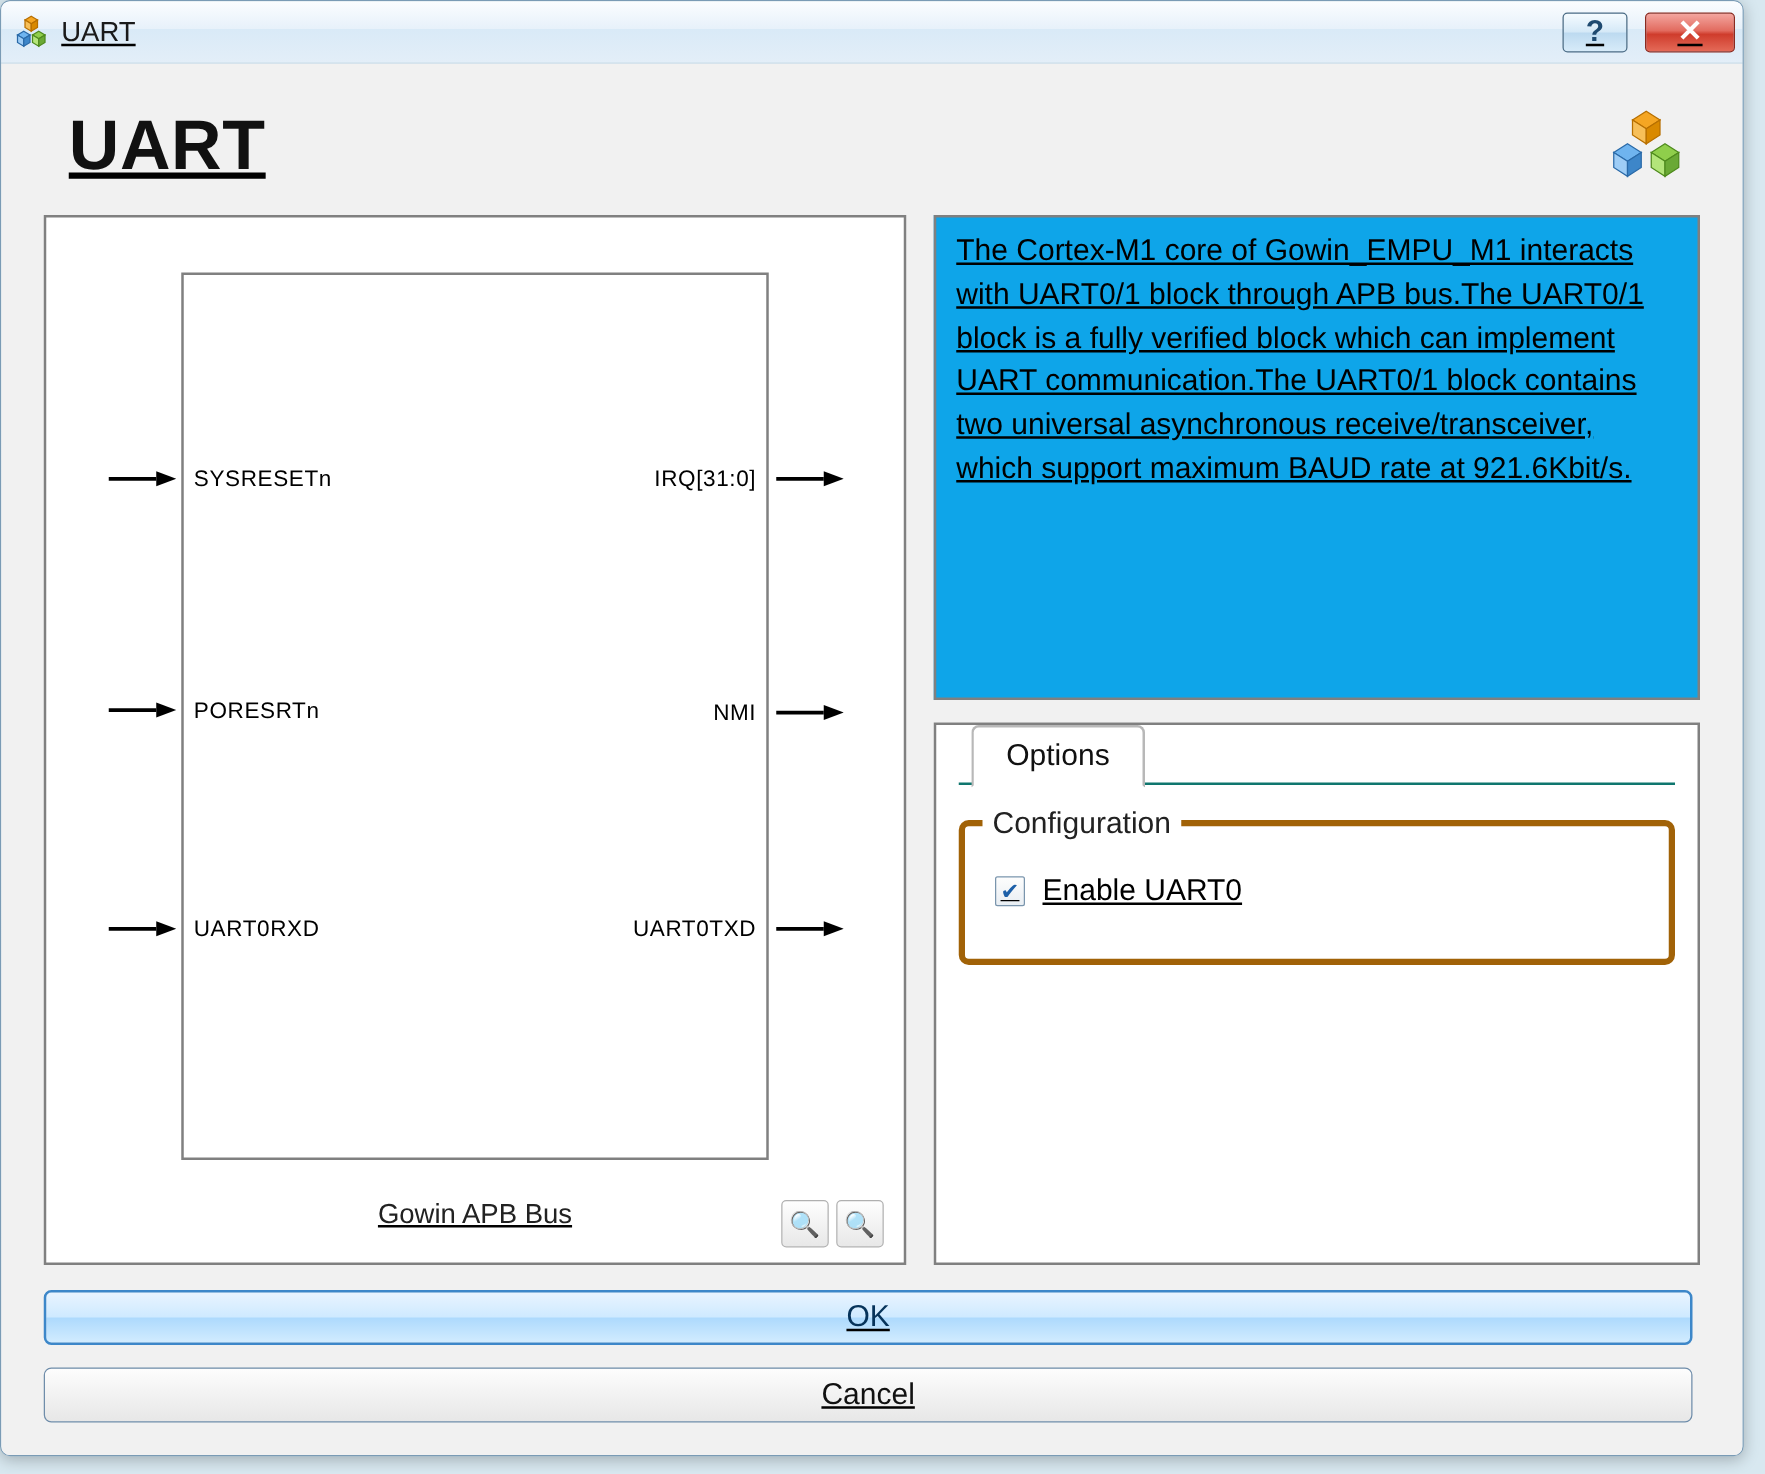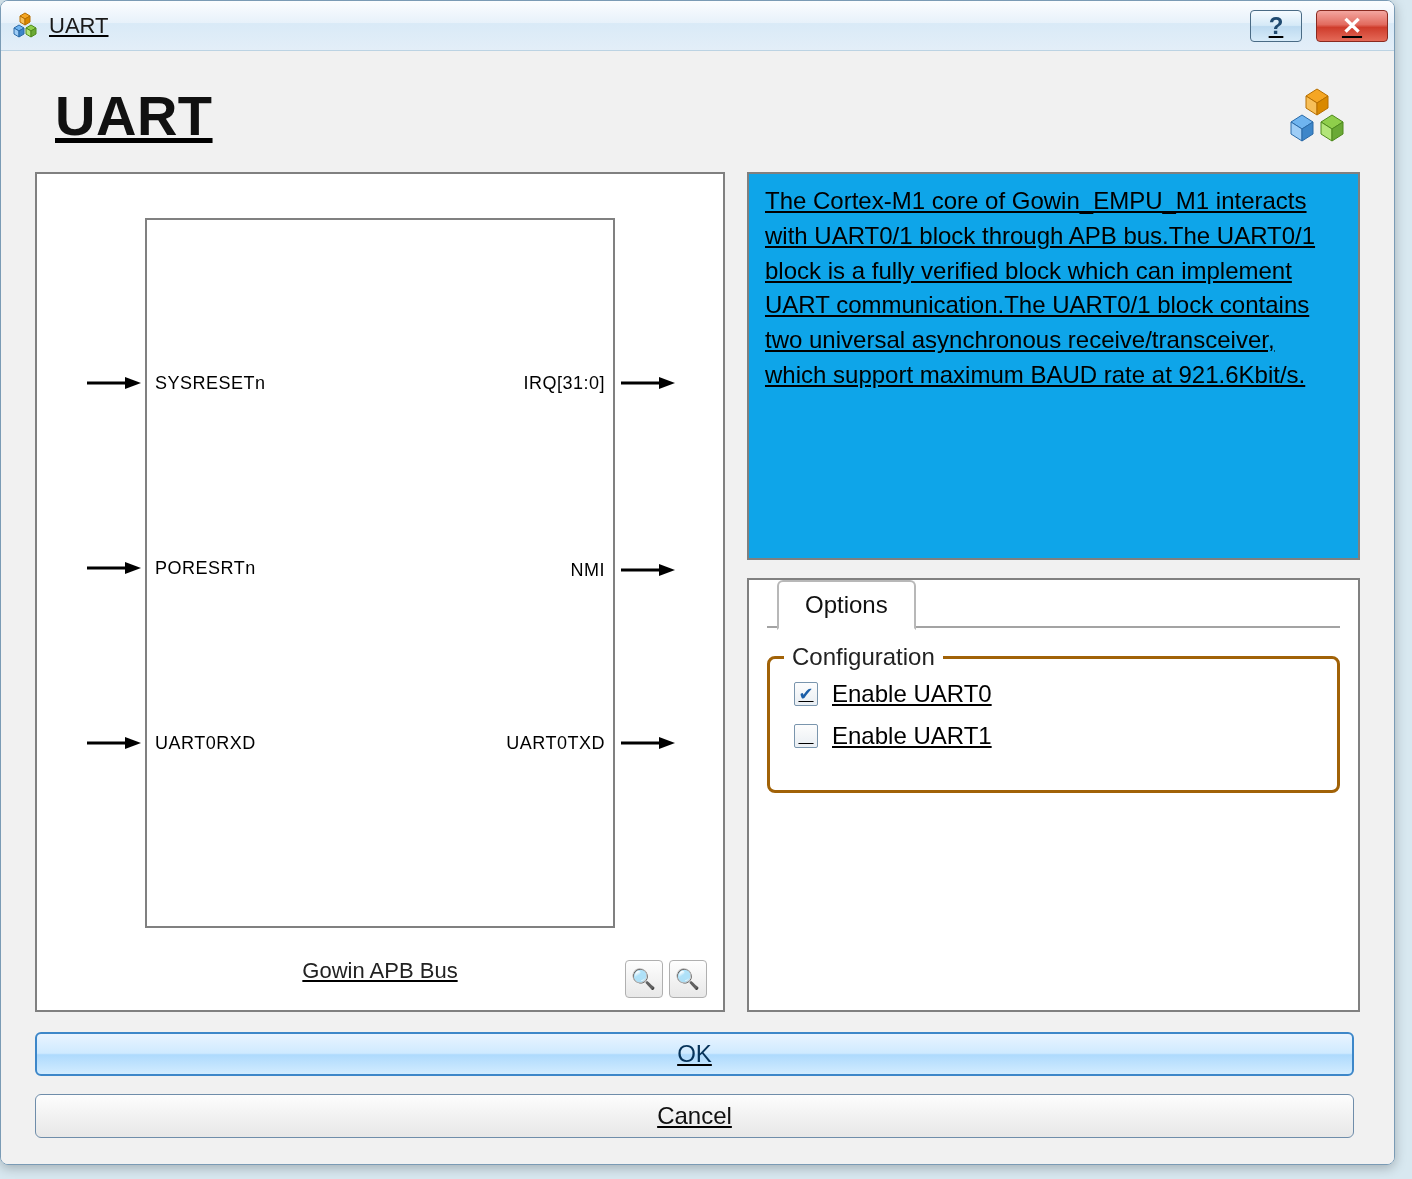--- a/index.html
+++ b/index.html
@@ -180,42 +180,42 @@
     flex: 1;
     border: 2px solid #808080;
     background: #ffffff;
     position: relative;
     padding: 0 18px 18px 18px;
   }
   .tabbar {
     position: relative;
     height: 50px;
     margin-top: -2px;
-    border-bottom: 2px solid #a3a3a3;
+    border-bottom: 2px solid #0f766e;
   }
   .tab {
     position: absolute;
     top: 2px;
     left: 10px;
     height: 50px;
     padding: 0 26px;
     background:#fff;
     border: 2px solid #b8b8b8;
     border-bottom: 2px solid #fff;
     border-top-left-radius: 6px;
     border-top-right-radius: 6px;
     display: inline-flex; align-items: center;
     font-size: 24px;
     color:#111;
   }
   .groupbox {
     margin-top: 28px;
-    border: 3px solid #a16207;
+    border: 5px solid #a16207;
     border-radius: 8px;
-    padding: 7px 24px 26px 24px;
+    padding: 24px 24px 26px 24px;
     position: relative;
     background:#fff;
   }
   .groupbox-title {
     position: absolute;
     top: -16px;
     left: 14px;
     background:#fff;
     padding: 0 8px;
     font-size: 24px;
@@ -400,24 +400,20 @@
             <div class="tabbar">
               <div class="tab">Options</div>
             </div>
             <div class="groupbox">
               <span class="groupbox-title">Configuration</span>
               <div id="cb-container">
                   <div class="cb-row">
                     <span class="checkbox">✔</span>
                     <span>Enable UART0</span>
                   </div>
-                  <div class="cb-row">
-                    <span class="checkbox unchecked">✔</span>
-                    <span>Enable UART1</span>
-                  </div>
                 </div>
             </div>
           </div>
         </div>
 
       </div>
 
       <div class="footer">
         <span class="btn primary">OK</span>
         <span class="btn">Cancel</span>

